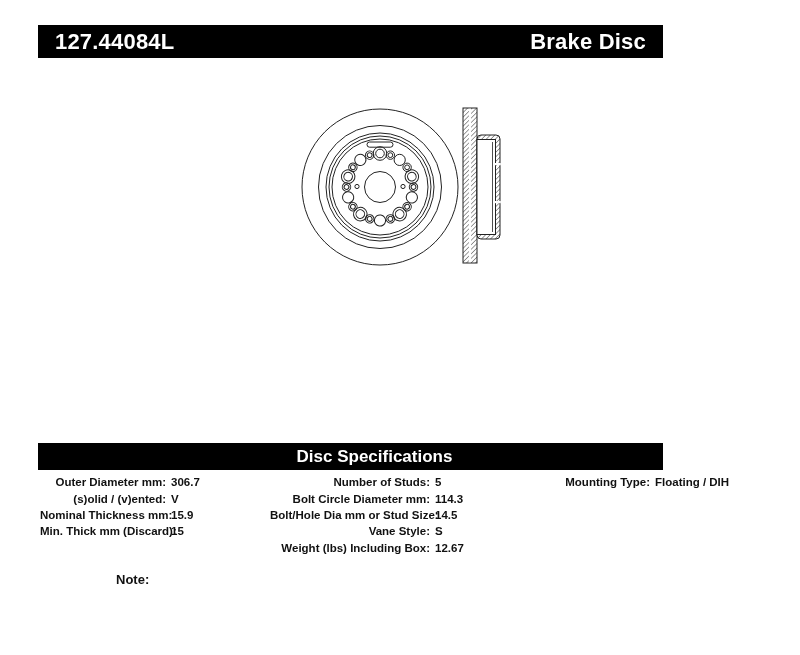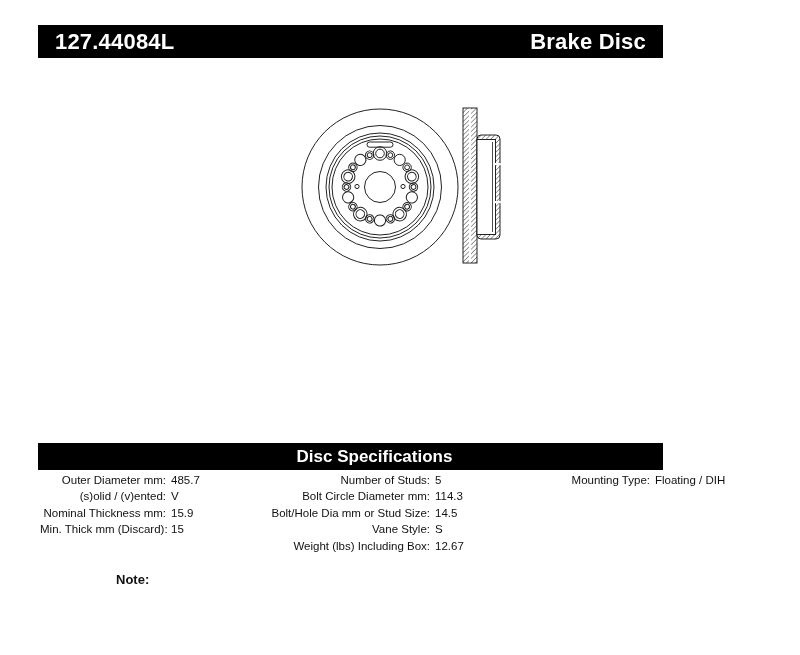--- a/index.html
+++ b/index.html
@@ -13,22 +13,22 @@
   }
   #title-bar { top:25px; height:33px; justify-content:space-between; padding:0 17px;
     font-size:22px; font-weight:bold; letter-spacing:0.2px; }
   #spec-bar { top:443px; height:27px; justify-content:center;
     font-size:17px; font-weight:bold;padding-left:48px; }
   #diagram { position:absolute; left:290px; top:95px; }
   .spec-col { position:absolute; top:474px; }
   #spec-col-1 { left:40px; }
   #spec-col-2 { left:270px; }
   #spec-col-3 { left:540px; }
-  .spec-row { display:flex; align-items:flex-start; height:16.4px;
-    font-size:11.5px; font-weight:normal; color:#111; white-space:nowrap; }
+  .spec-row { display:flex; align-items:center; height:16.4px;
+    font-size:11.5px; font-weight:bold; color:#111; white-space:nowrap; }
   .spec-label { text-align:right; }
   #spec-col-1 .spec-label { width:126px; }
   #spec-col-2 .spec-label { width:160px; }
   #spec-col-3 .spec-label { width:110px; }
   .spec-value { margin-left:5px; }
   #note-label {
     position:absolute; left:95px; top:572px;
     font-size:13px; font-weight:bold; color:#111;margin-left:21px;
   }
 </style>
@@ -89,21 +89,21 @@
     </g>
   </svg>
 
   <div class="bar" id="spec-bar">
     <span>Disc Specifications</span>
   </div>
 
   <div class="spec-col" id="spec-col-1">
     <div class="spec-row">
       <span class="spec-label">Outer Diameter mm:</span>
-      <span class="spec-value">485.7</span>
+      <span class="spec-value">306.7</span>
     </div>
     <div class="spec-row">
       <span class="spec-label">(s)olid / (v)ented:</span>
       <span class="spec-value">V</span>
     </div>
     <div class="spec-row">
       <span class="spec-label">Nominal Thickness mm:</span>
       <span class="spec-value">15.9</span>
     </div>
     <div class="spec-row">

